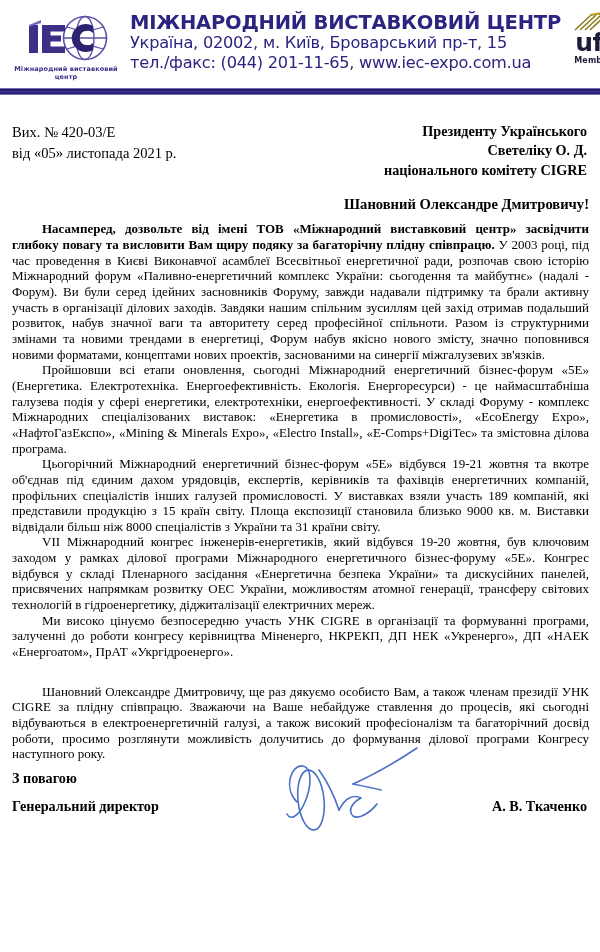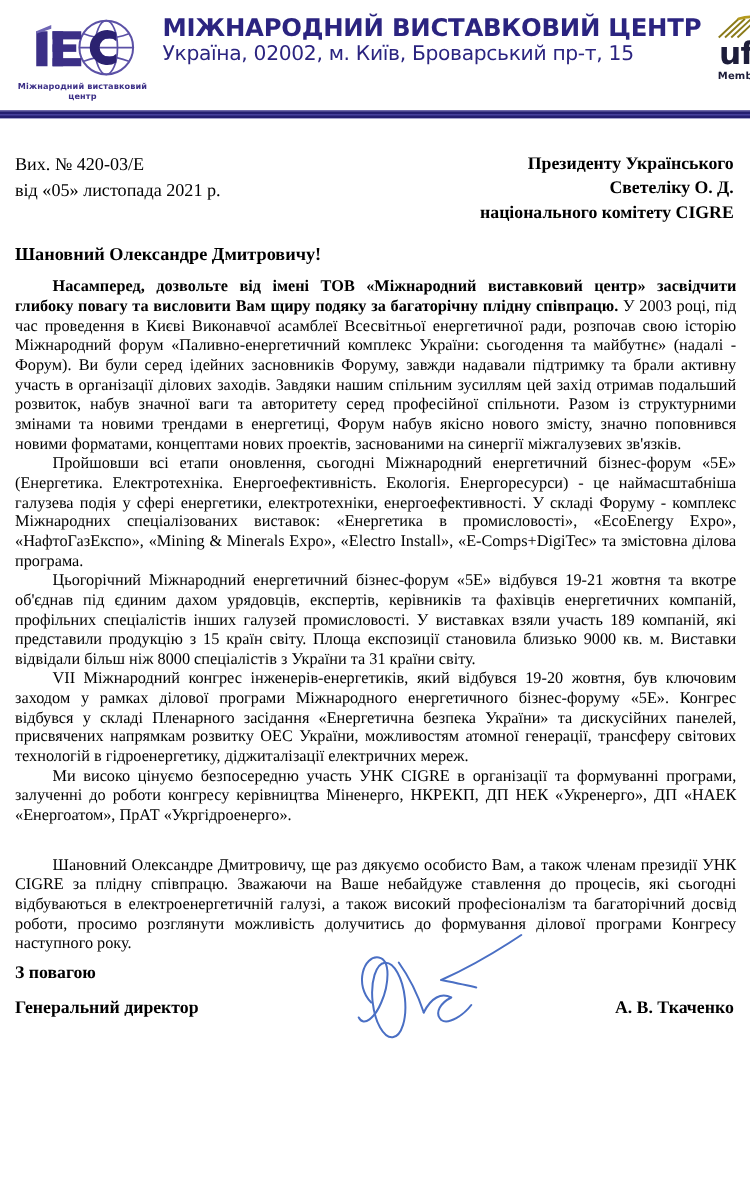--- a/index.html
+++ b/index.html
@@ -128,21 +128,21 @@
   .addressee {
     text-align: right;
     font-size: 14.2px;
     font-weight: bold;
     line-height: 1.37;
     white-space: nowrap;
     padding-right: 2px;
   }
 
   .salutation {
-    text-align: left;
+    text-align: right;
     font-size: 14.6px;
     font-weight: bold;
     margin-top: 16px;
     margin-bottom: 8px;
   }
 
   p.para {
     margin: 0;
     text-align: justify;
     text-justify: inter-word;
@@ -219,20 +219,21 @@
     </svg>
     <div class="logo-caption">
       <span>Міжнародний виставковий</span><br>
       <span>центр</span>
     </div>
   </div>
 
   <div class="head-text">
     <div class="org-name">МІЖНАРОДНИЙ ВИСТАВКОВИЙ ЦЕНТР</div>
     <div class="org-line">Україна, 02002, м. Київ, Броварський пр-т, 15</div>
+    <div class="org-line">тел./факс: (044) 201-11-65, www.iec-expo.com.ua</div>
   </div>
 
   <div class="ufi-block">
     <svg class="ufi-swoosh" width="44" height="20" viewBox="0 0 44 20">
       <path d="M4 18 L20 3" stroke="#8a7a18" stroke-width="1.5" fill="none"></path>
       <path d="M9 18 L25 3" stroke="#8a7a18" stroke-width="1.5" fill="none"></path>
       <path d="M14 18 L30 3" stroke="#8a7a18" stroke-width="1.5" fill="none"></path>
       <path d="M19 18 L35 3" stroke="#8a7a18" stroke-width="1.5" fill="none"></path>
       <path d="M20 3 Q34 -1 39 6 Q41 11 34 14" stroke="#b59a1e" stroke-width="2.2" fill="none" stroke-linecap="round"></path>
     </svg>

